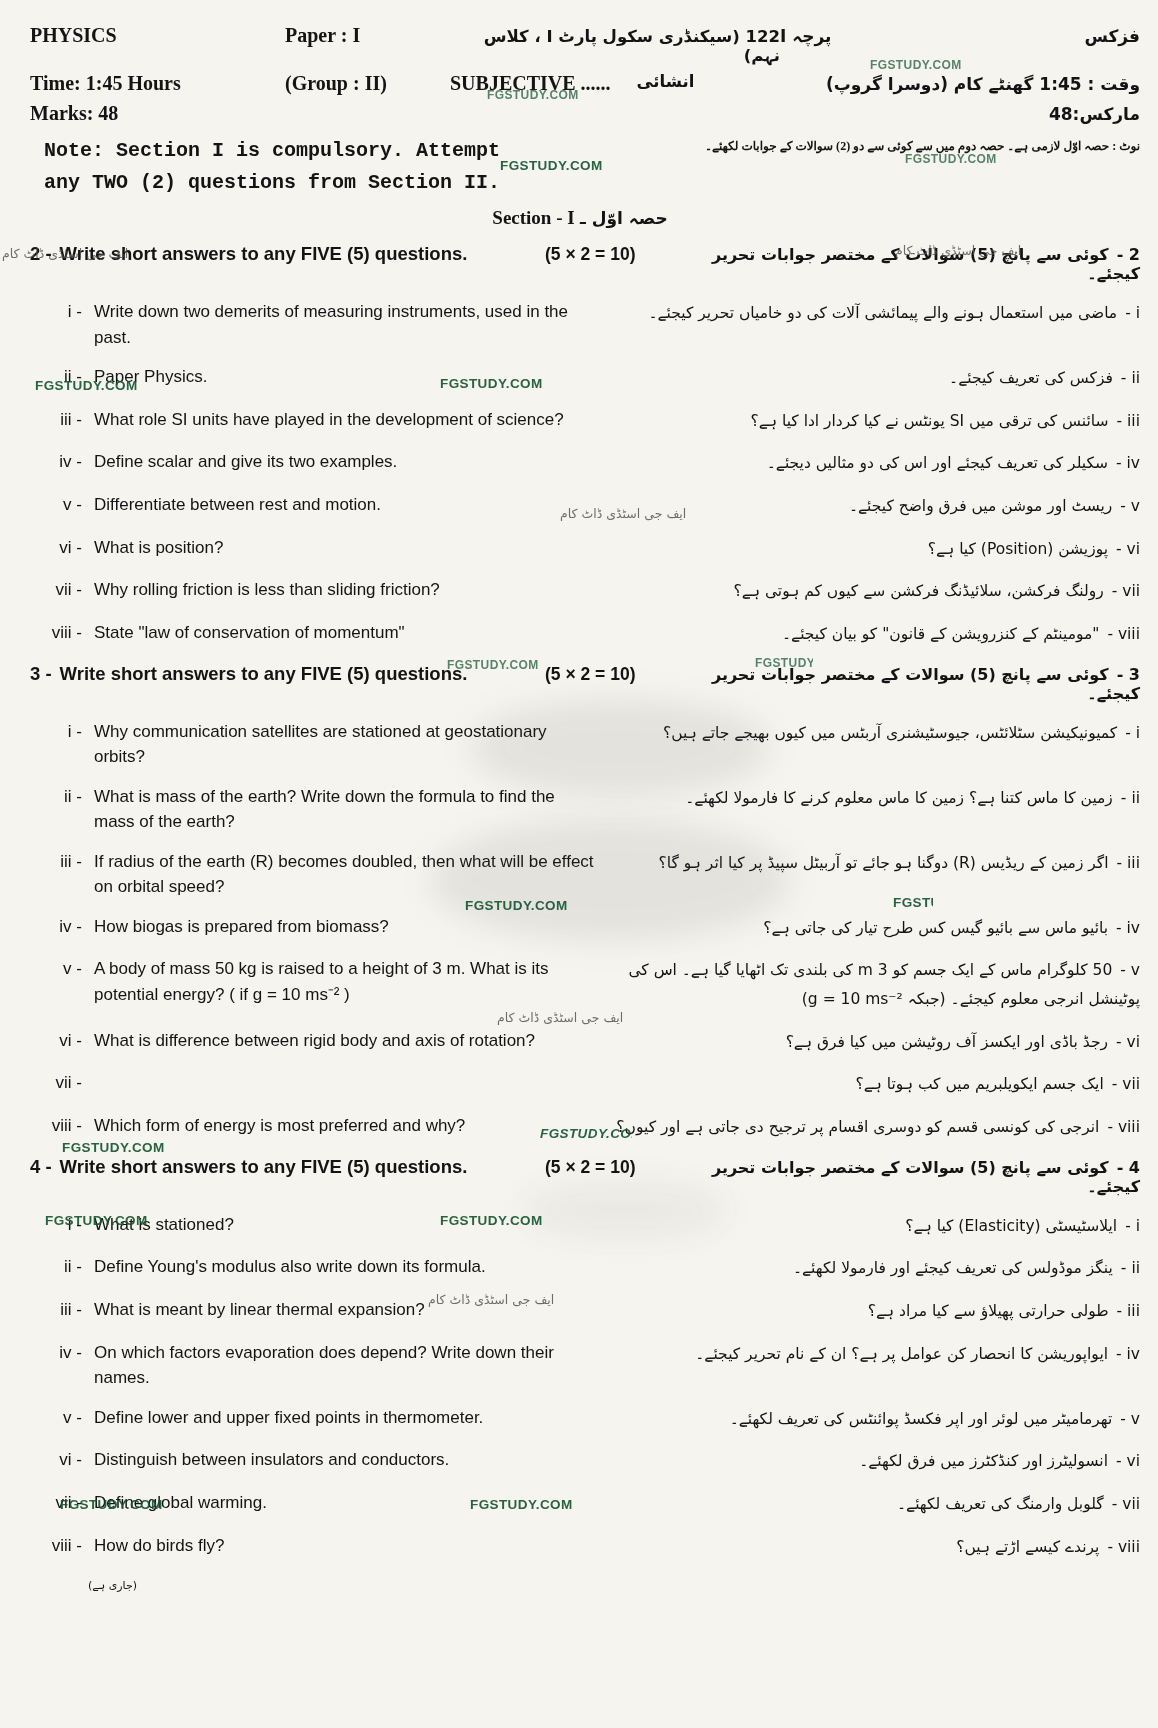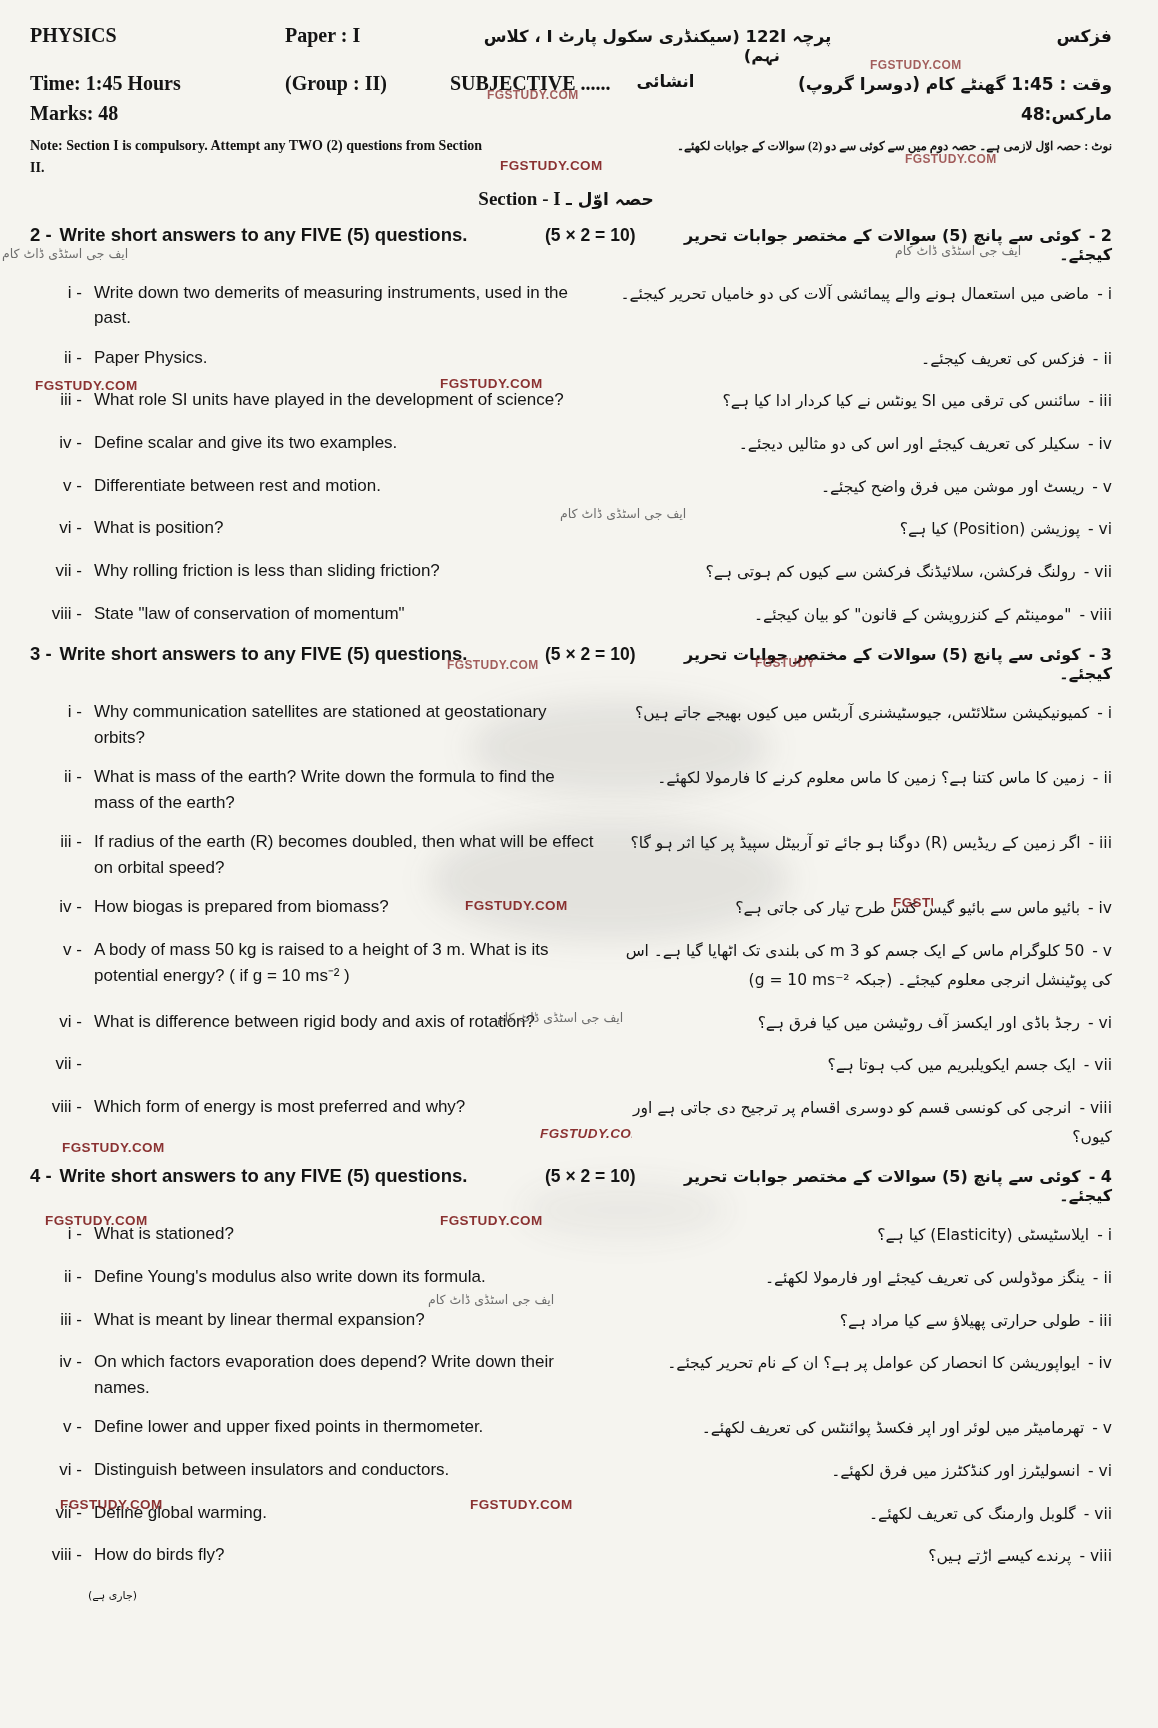--- a/index.html
+++ b/index.html
@@ -2,36 +2,36 @@
 <html><head>
 <meta charset="utf-8">
 <style>
   * { margin:0; padding:0; box-sizing:border-box; }
   html,body { width:1158px; }
   body {
     width:1158px; height:1728px; position:relative; overflow:hidden;
     background:#f5f4ef; color:#141414;
     font-family:"Liberation Sans", sans-serif;
   }
-  .page { padding:24px 46px 0 30px; position:relative; }
+  .page { padding:24px 18px 0 30px; position:relative; }
 
   
   .h-row { display:flex; align-items:baseline; margin-bottom:7px;
            font-family:"Liberation Serif", serif; font-weight:bold; font-size:20px; }
   .h-c1 { flex:0 0 255px; }
   .h-c2 { flex:0 0 165px; }
   .h-c3 { flex:0 0 330px; }
   .h-c4 { flex:1; direction:rtl; font-family:"DejaVu Sans", sans-serif; font-size:17px; }
   .h-c4.split { display:flex; justify-content:space-between; }
   .h-c3.mix { display:flex; gap:26px; align-items:flex-start; }
   .ur-inline { font-family:"DejaVu Sans", sans-serif; direction:rtl; font-size:16.5px; }
 
   
   .note-row { display:flex; margin:10px 0 4px; font-weight:bold; }
-  .note-en { flex:0 0 470px; font-family:Liberation Serif, serif; font-size:14px; line-height:1.6; }
+  .note-en { flex:0 0 470px; font-family:Liberation Mono, monospace; font-size:20px; line-height:1.6;text-align:right; }
   .note-mid { flex:0 0 150px; }
   .note-ur { flex:1; direction:rtl; font-family:Liberation Serif, serif; font-size:12px; line-height:1.9; }
 
   
   .section-bar { text-align:center; font-weight:bold; font-size:19px; margin:8px 0 14px; }
   .section-bar .en { font-family:"Liberation Serif", serif; }
   .section-bar .ur { font-family:"DejaVu Sans", sans-serif; font-size:17px; margin-right:10px; }
 
   
   .qh { display:flex; align-items:baseline; font-weight:bold; margin:12px 0 16px; }
@@ -44,21 +44,21 @@
   
   .item { display:flex; align-items:flex-start; margin-bottom:14px; font-size:17px; line-height:1.5; }
   .item .no { flex:0 0 64px; text-align:right; padding-right:12px; }
   .item .en { flex:0 0 505px; }
   .item .urw { flex:1; direction:rtl; font-family:"DejaVu Sans", sans-serif; font-size:15.5px; line-height:1.85;margin-left:16px; }
 
   .bottom-note { margin:2px 0 0 58px; direction:rtl; display:inline-block;
                  font-family:"DejaVu Sans", sans-serif; font-weight:normal; font-size:11px; }
 
   
-  .wm { position:absolute; font-weight:bold; color:#7f1d1d; font-size:13.5px;
+  .wm { position:absolute; font-weight:bold; color:#14532d; font-size:13.5px;
         letter-spacing:.4px; white-space:nowrap; opacity:.9; }
   .wm.sm { font-size:12px; opacity:.7; }
   .wm.it { font-style:italic; }
   .wm.clip { overflow:hidden; display:inline-block; height:17px; }
   .uwm { position:absolute; direction:rtl; font-family:"DejaVu Sans", sans-serif;
          font-size:12.5px; color:#555; white-space:nowrap; opacity:.85; }
   .smudge { position:absolute; border-radius:50%; filter:blur(16px);
             background:rgba(70,70,70,.10); pointer-events:none; }
 </style>
 </head>

